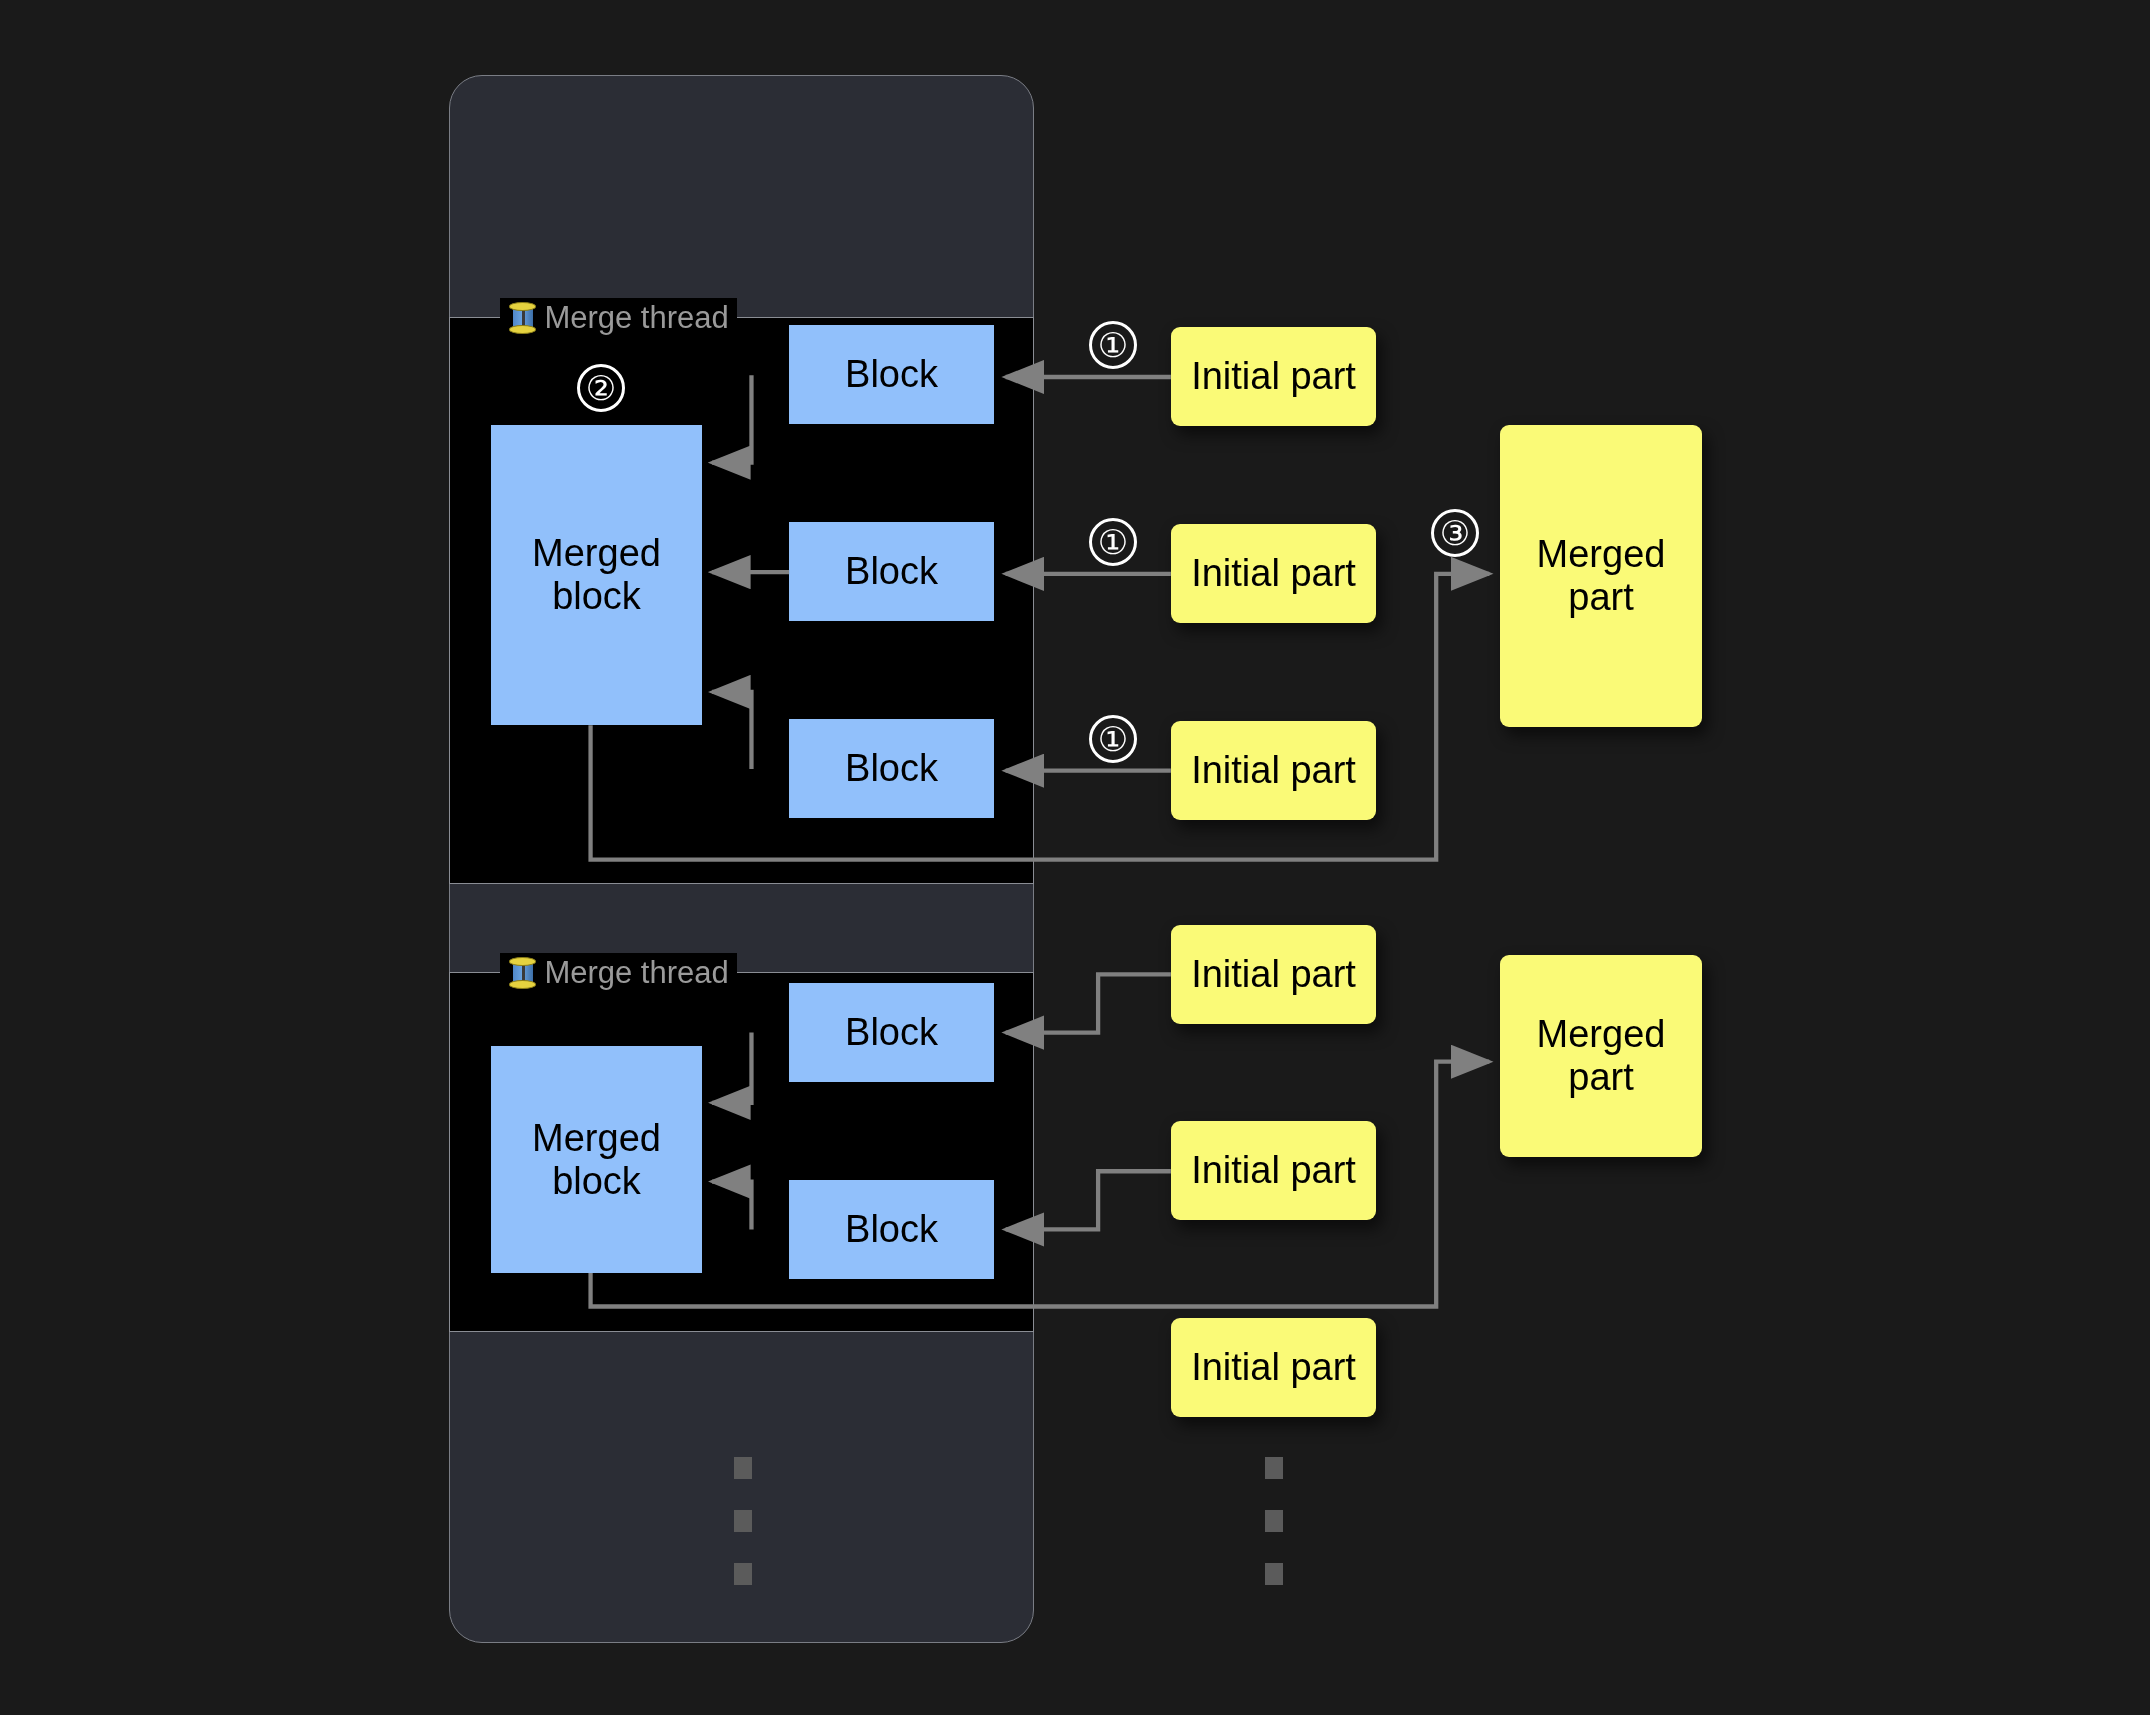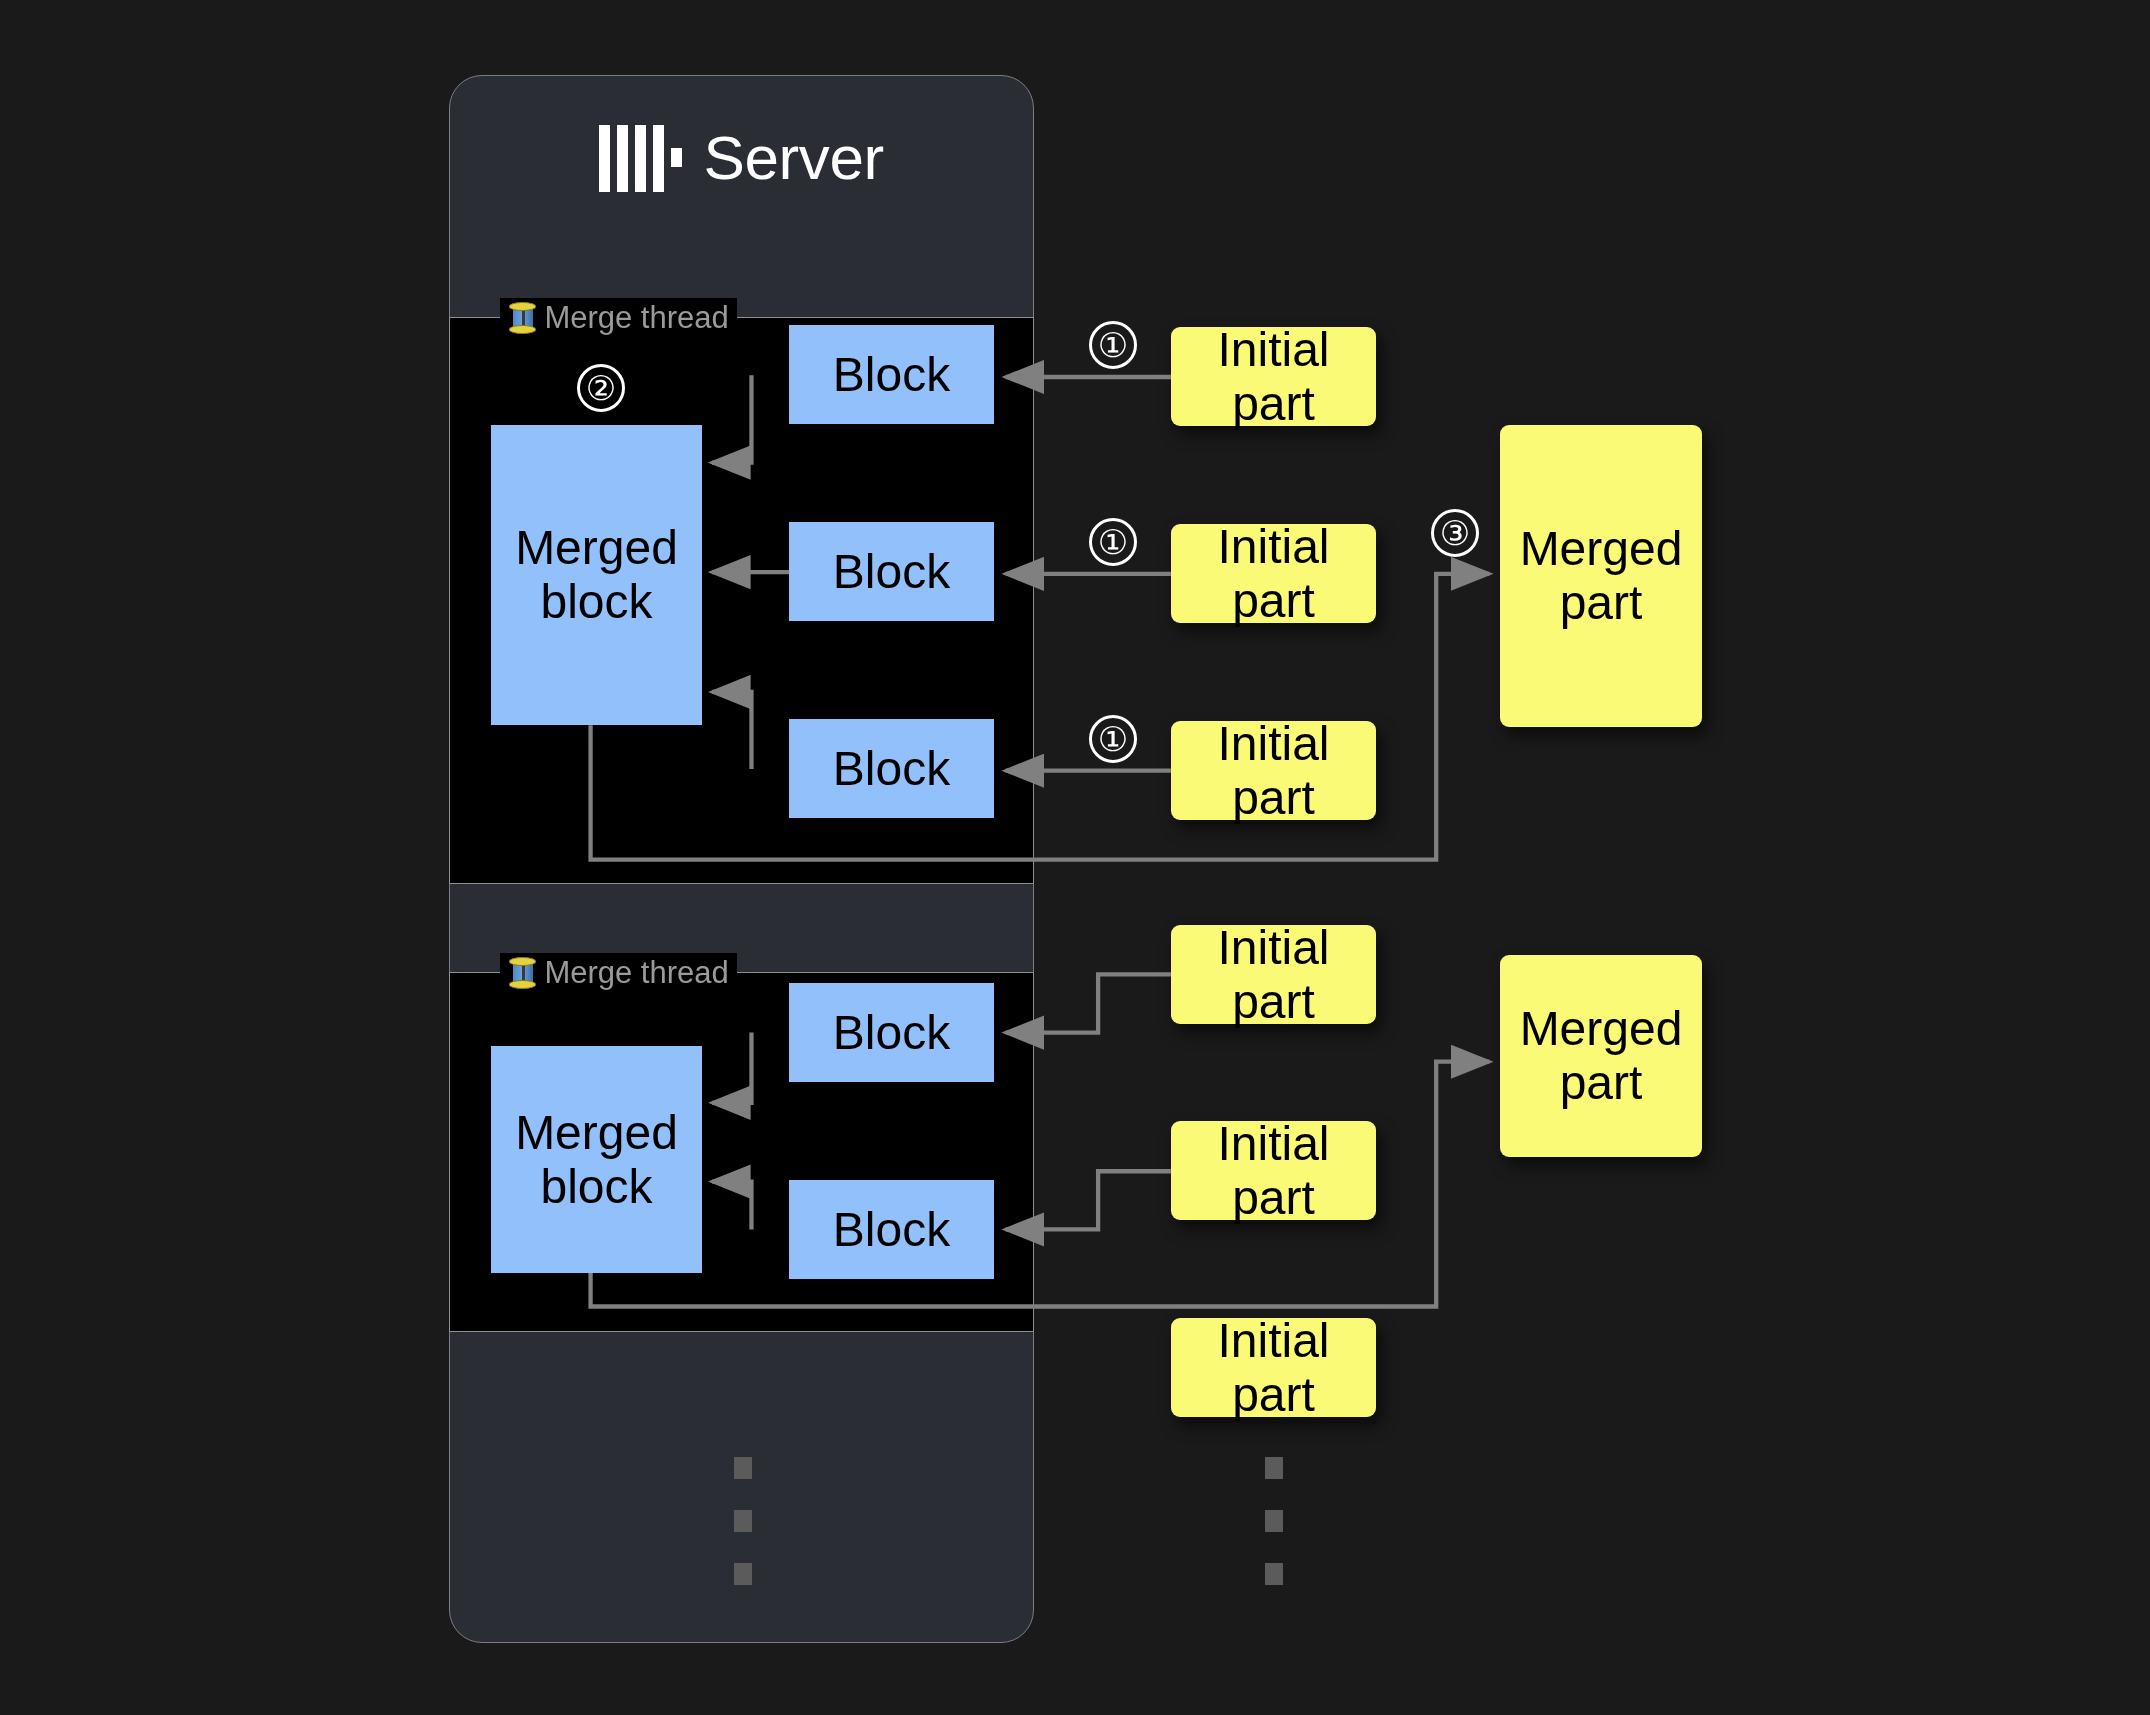--- a/index.html
+++ b/index.html
@@ -138,21 +138,21 @@
 
   
   .box {
     position: absolute;
     box-sizing: border-box;
     display: flex;
     align-items: center;
     justify-content: center;
     text-align: center;
     color: #000000;
-    font-size: 48px;
+    font-size: 38px;
     line-height: 1.12;
   }
   .box-blue { background: #91c0fb; }
   .box-yellow {
     background: #fafa77;
     box-shadow: 5.1px 8.6px 15.4px rgba(0,0,0,0.55);
     border-radius: 9px;
   }
 
   
@@ -222,30 +222,20 @@
     pointer-events: none;
   }
 </style>
 </head>
 <body>
 
 <div id="stage">
 
   <div class="server-panel"></div>
 
-  <div class="server-title">
-    <span class="logo-mark">
-      <span class="logo-bar"></span>
-      <span class="logo-bar"></span>
-      <span class="logo-bar"></span>
-      <span class="logo-bar"></span>
-      <span class="logo-dot"></span>
-    </span>
-    <span class="server-title-text">Server</span>
-  </div>
 
   <div class="merge-thread mt-1">
     <div class="mt-label">
       <span class="spool-icon">
         <span class="sp-body"></span>
         <span class="sp-thread"></span>
         <span class="sp-top"></span>
         <span class="sp-bot"></span>
       </span>
       <span class="mt-label-text">Merge thread</span>

